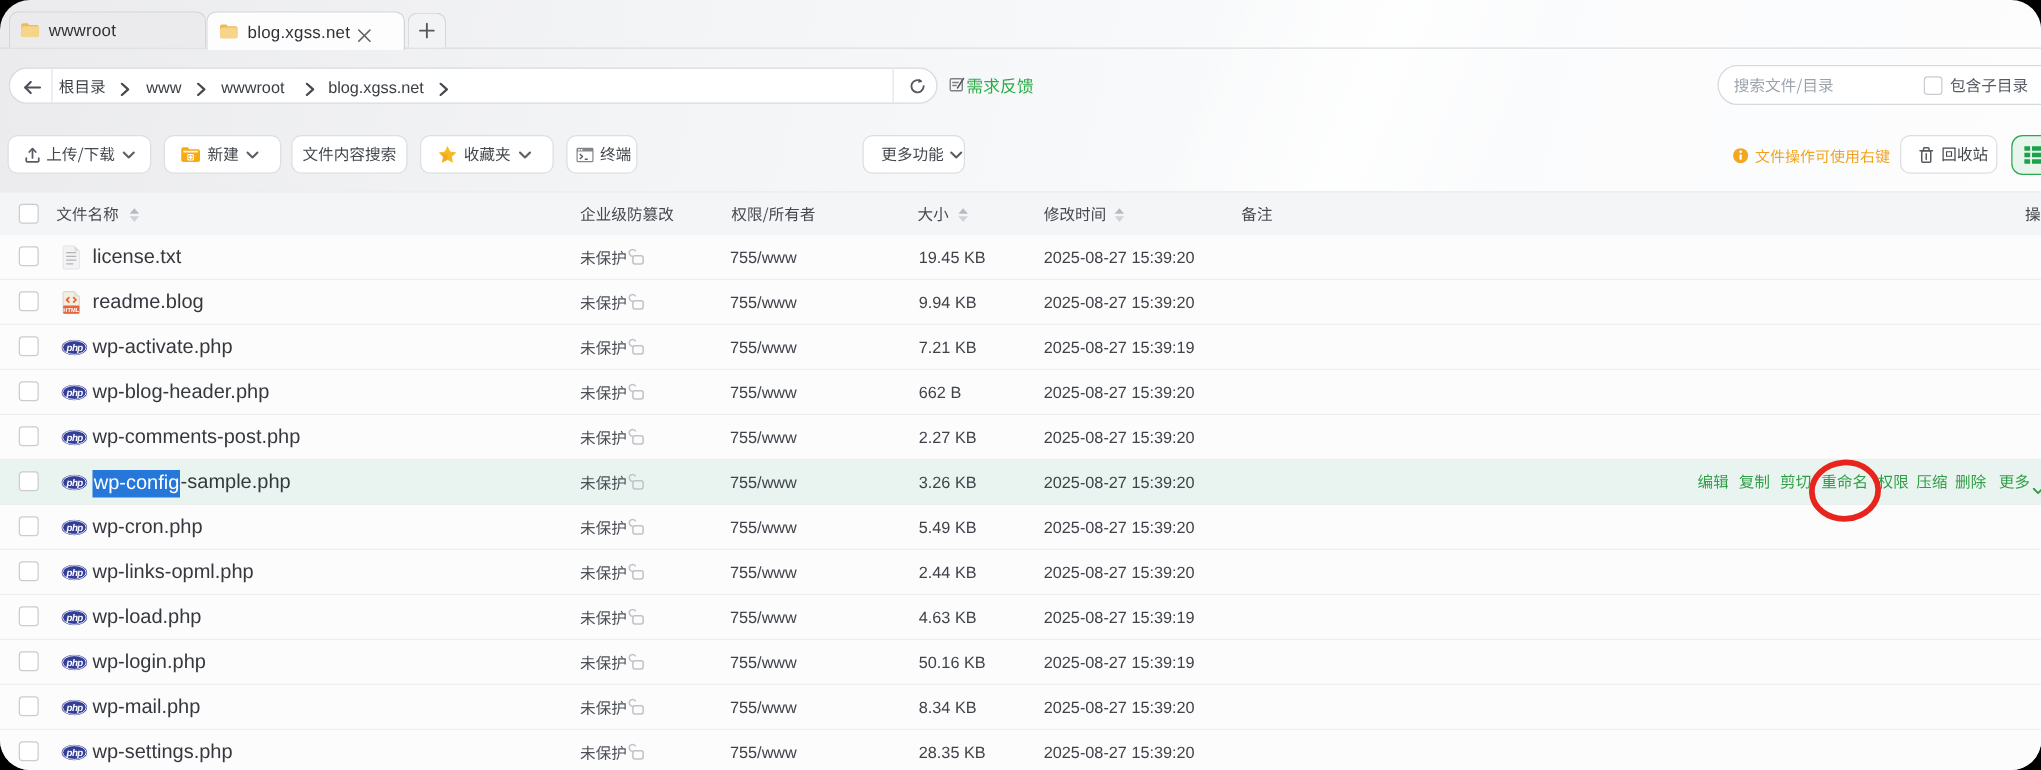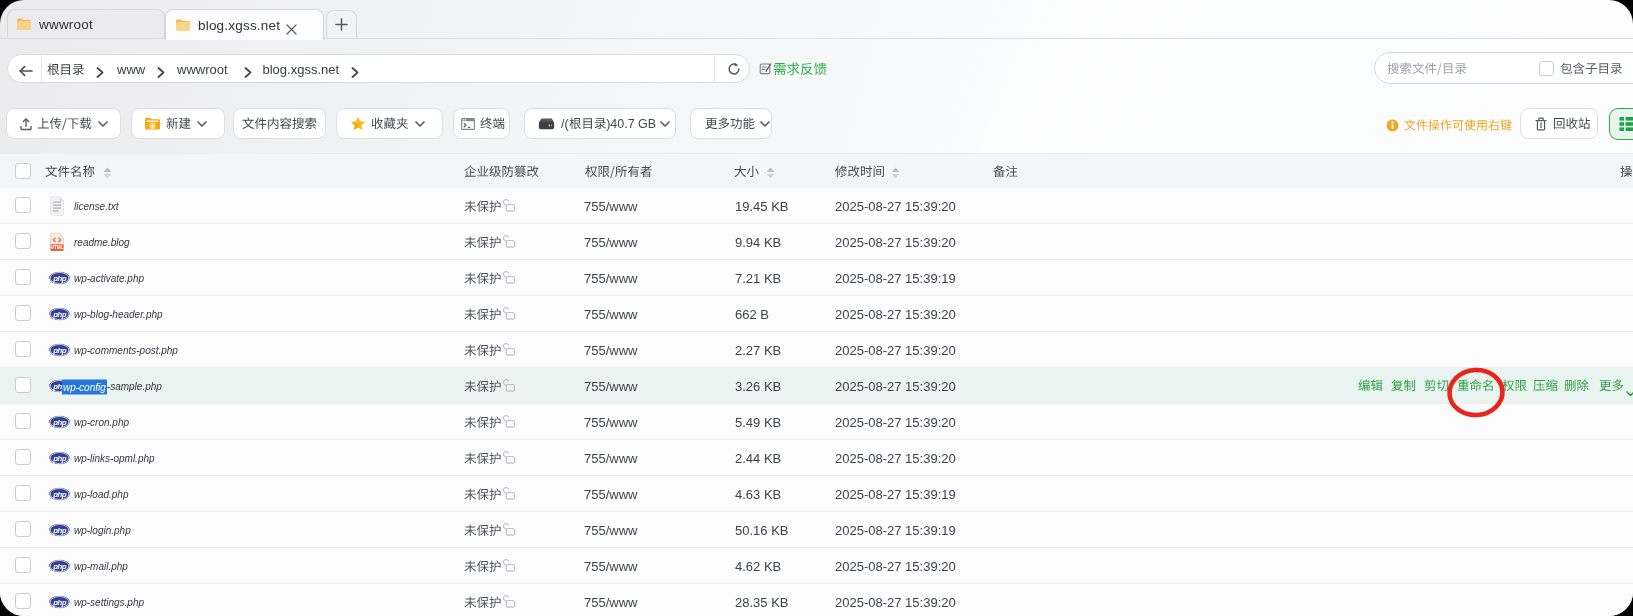--- a/index.html
+++ b/index.html
@@ -17,21 +17,21 @@
 .vsep { position:absolute; top:0; bottom:0; width:1px; background:#e4e5e8; }
 .crumb { font-size:13px; color:#3c4045; }
 #search { position:absolute; left:1374px; top:52px; width:276px; height:32px; background:#fff; border:1px solid #d6d9de; border-radius:16px; }
 .tbtn { position:absolute; top:108px; height:31px; background:#fff; border:1px solid #dcdee2; border-radius:8px; display:flex; align-items:center; }
 .cb { position:absolute; width:16px; height:16px; background:#fff; border:1px solid #c9ccd1; border-radius:3px; }
 #thead { position:absolute; left:0; top:153px; width:1633px; height:35px; background:#f4f5f6; border-top:1px solid #ececee; }
 #tbody { position:absolute; left:0; top:188px; width:1633px; height:428px; background:#fcfcfd; }
 .row { position:absolute; left:0; width:1633px; height:36px; border-bottom:1px solid #eeeeef; }
 .row.hl { background:#e9f4f0; }
 .icoc { top:50%; transform:translateY(-50%); display:flex; }
-.fname { font-size:10px; color:#35383d; top:50%; transform:translateY(-50%); white-space:nowrap;font-style:italic; }
+.fname { font-size:16px; color:#35383d; top:50%; transform:translateY(-50%); white-space:nowrap; }
 .ltxt { font-size:13px; color:#3f4349; top:50%; transform:translateY(-50%); white-space:nowrap; }
 .sel { background:#2577d9; color:#fff; padding:2px 1px; position:relative; top:1.5px; display:inline-block; }
 </style></head>
 <body>
 <svg width="0" height="0" style="position:absolute">
     <defs>
       <path id="u002F" d="M11 -179H78L377 794H311Z"></path>
       <path id="u4E0A" d="M427 825V43H51V-32H950V43H506V441H881V516H506V825Z"></path>
       <path id="u4E0B" d="M55 766V691H441V-79H520V451C635 389 769 306 839 250L892 318C812 379 653 469 534 527L520 511V691H946V766Z"></path>
       <path id="u4E1A" d="M854 607C814 497 743 351 688 260L750 228C806 321 874 459 922 575ZM82 589C135 477 194 324 219 236L294 264C266 352 204 499 152 610ZM585 827V46H417V828H340V46H60V-28H943V46H661V827Z"></path>
@@ -310,42 +310,20 @@
       </div>
     <div style="margin-left:5px">
         <svg class="ck" width="25.0" height="12.5" viewBox="0 0 2000 1000" fill="#43474e">
           <g transform="translate(0,880) scale(1,-1)">
             <use href="#u7EC8" x="0"></use>
             <use href="#u7AEF" x="1000"></use>
           </g>
         </svg>
       </div>
   </div>
-  <div class="tbtn" style="left:524px;width:152px">
-    <div style="margin-left:13px;display:flex">
-        <svg width="17" height="14" viewBox="0 0 17 14">
-<path d="M3.4 1.6 L13.6 1.6 L15.8 5 L1.2 5 Z" fill="#55585e"></path>
-<rect x="0.9" y="4.6" width="15.2" height="7.6" rx="1.6" fill="#3a3e45"></rect>
-<rect x="10.6" y="7.4" width="1.5" height="2" fill="#f5a623"></rect>
-<rect x="12.6" y="7.4" width="1.5" height="2" fill="#4a90d9"></rect>
-</svg>
-      </div>
-    <div style="margin-left:6px;font-size:12.5px;color:#43474e;display:flex;align-items:center">/(<svg class="ck" width="37.5" height="12.5" viewBox="0 0 3000 1000" fill="#43474e">
-          <g transform="translate(0,880) scale(1,-1)">
-            <use href="#u6839" x="0"></use>
-            <use href="#u76EE" x="1000"></use>
-            <use href="#u5F55" x="2000"></use>
-          </g>
-        </svg>)40.7&nbsp;GB</div>
-    <div style="margin-left:4px;display:flex">
-        <svg width="10" height="6" viewBox="0 0 10 6">
-          <path d="M1 1 L5 5 L9 1" fill="none" stroke="#5b5f66" stroke-width="1.7" stroke-linecap="round" stroke-linejoin="round"></path>
-        </svg>
-      </div>
-  </div>
   <div class="tbtn" style="left:690px;width:82px">
     <div style="margin-left:14px">
         <svg class="ck" width="50.0" height="12.5" viewBox="0 0 4000 1000" fill="#43474e">
           <g transform="translate(0,880) scale(1,-1)">
             <use href="#u66F4" x="0"></use>
             <use href="#u591A" x="1000"></use>
             <use href="#u529F" x="2000"></use>
             <use href="#u80FD" x="3000"></use>
           </g>
         </svg>
@@ -642,21 +620,21 @@
       </div>
       <div class="row hl" style="top:180px">
         <span class="cb" style="left:15px;top:9px"></span>
         <div class="pos icoc" style="left:49px">
           <svg width="21" height="13" viewBox="0 0 21 13">
 <ellipse cx="10.5" cy="6.5" rx="10.2" ry="6.2" fill="#333e96"></ellipse>
 <ellipse cx="10.5" cy="6.5" rx="9.4" ry="5.5" fill="none" stroke="#fff" stroke-width="0.7"></ellipse>
 <text x="10.7" y="9.2" font-family="Liberation Sans" font-size="7.8" font-style="italic" font-weight="bold" fill="#fff" text-anchor="middle" letter-spacing="-0.4">php</text>
 </svg>
         </div>
-        <div class="pos fname" style="left:62px"><span class="sel">wp-config</span><span>-sample.php</span></div>
+        <div class="pos fname" style="left:74px"><span class="sel">wp-config</span><span>-sample.php</span></div>
         <div class="pos" style="left:464px;top:11.5px">
           <svg class="ck" width="37.5" height="12.5" viewBox="0 0 3000 1000" fill="#4b5056">
             <g transform="translate(0,880) scale(1,-1)">
               <use href="#u672A" x="0"></use>
               <use href="#u4FDD" x="1000"></use>
               <use href="#u62A4" x="2000"></use>
             </g>
           </svg>
         </div>
         <div class="pos" style="left:502px;top:10px"><svg width="14" height="14" viewBox="0 0 14 14" fill="none" stroke="#c0c2c7" stroke-width="1.2">
@@ -860,21 +838,21 @@
               <use href="#u4FDD" x="1000"></use>
               <use href="#u62A4" x="2000"></use>
             </g>
           </svg>
         </div>
         <div class="pos" style="left:502px;top:10px"><svg width="14" height="14" viewBox="0 0 14 14" fill="none" stroke="#c0c2c7" stroke-width="1.2">
 <rect x="4.3" y="6.5" width="8.2" height="6.6" rx="1.7"></rect>
 <path d="M4.5 7.3 C1.7 6.7 0.8 4.4 1.8 2.8 C2.9 1.2 5.2 1.2 6.3 2.7" stroke-linecap="round"></path>
 </svg></div>
         <div class="pos ltxt" style="left:584px">755/www</div>
-        <div class="pos ltxt" style="left:735px">4.62 KB</div>
+        <div class="pos ltxt" style="left:735px">8.34 KB</div>
         <div class="pos ltxt" style="left:835px">2025-08-27 15:39:20</div>
       </div>
       <div class="row" style="top:396px">
         <span class="cb" style="left:15px;top:9px"></span>
         <div class="pos icoc" style="left:49px">
           <svg width="21" height="13" viewBox="0 0 21 13">
 <ellipse cx="10.5" cy="6.5" rx="10.2" ry="6.2" fill="#333e96"></ellipse>
 <ellipse cx="10.5" cy="6.5" rx="9.4" ry="5.5" fill="none" stroke="#fff" stroke-width="0.7"></ellipse>
 <text x="10.7" y="9.2" font-family="Liberation Sans" font-size="7.8" font-style="italic" font-weight="bold" fill="#fff" text-anchor="middle" letter-spacing="-0.4">php</text>
 </svg>

